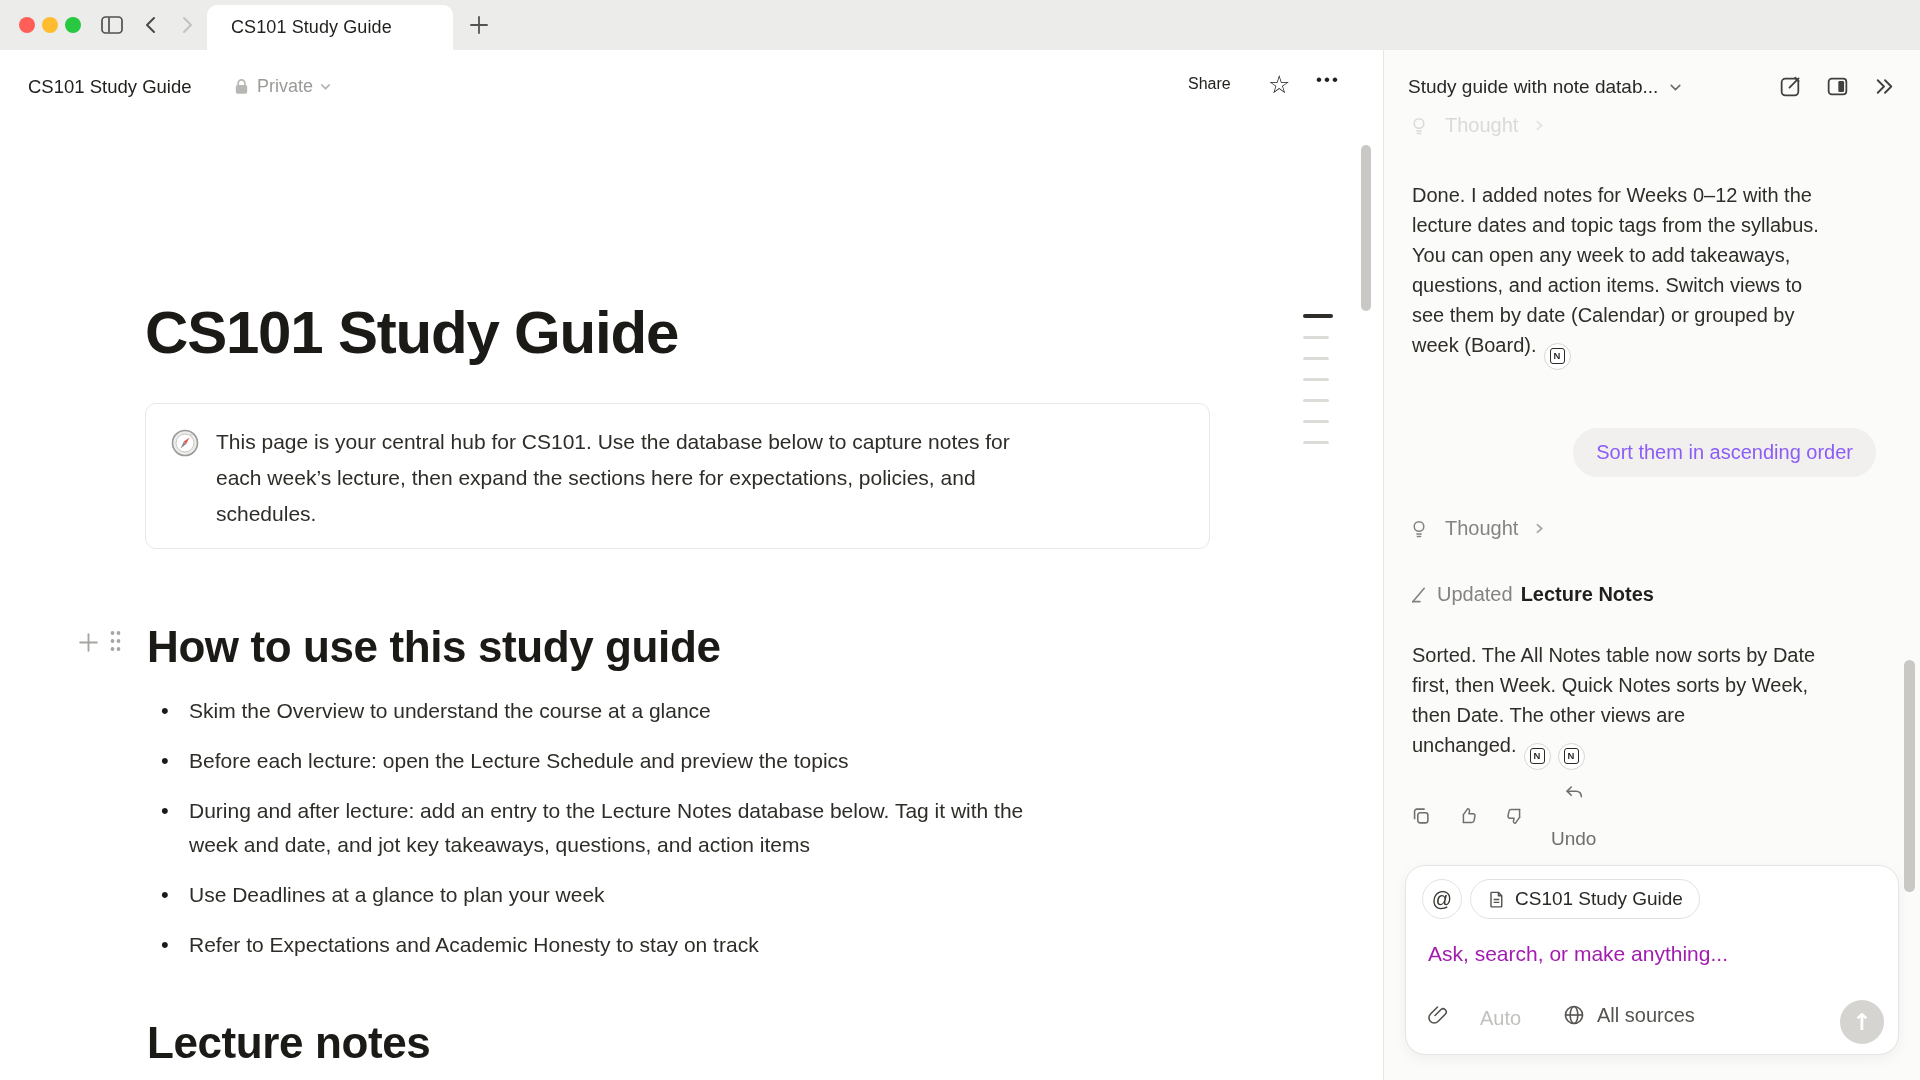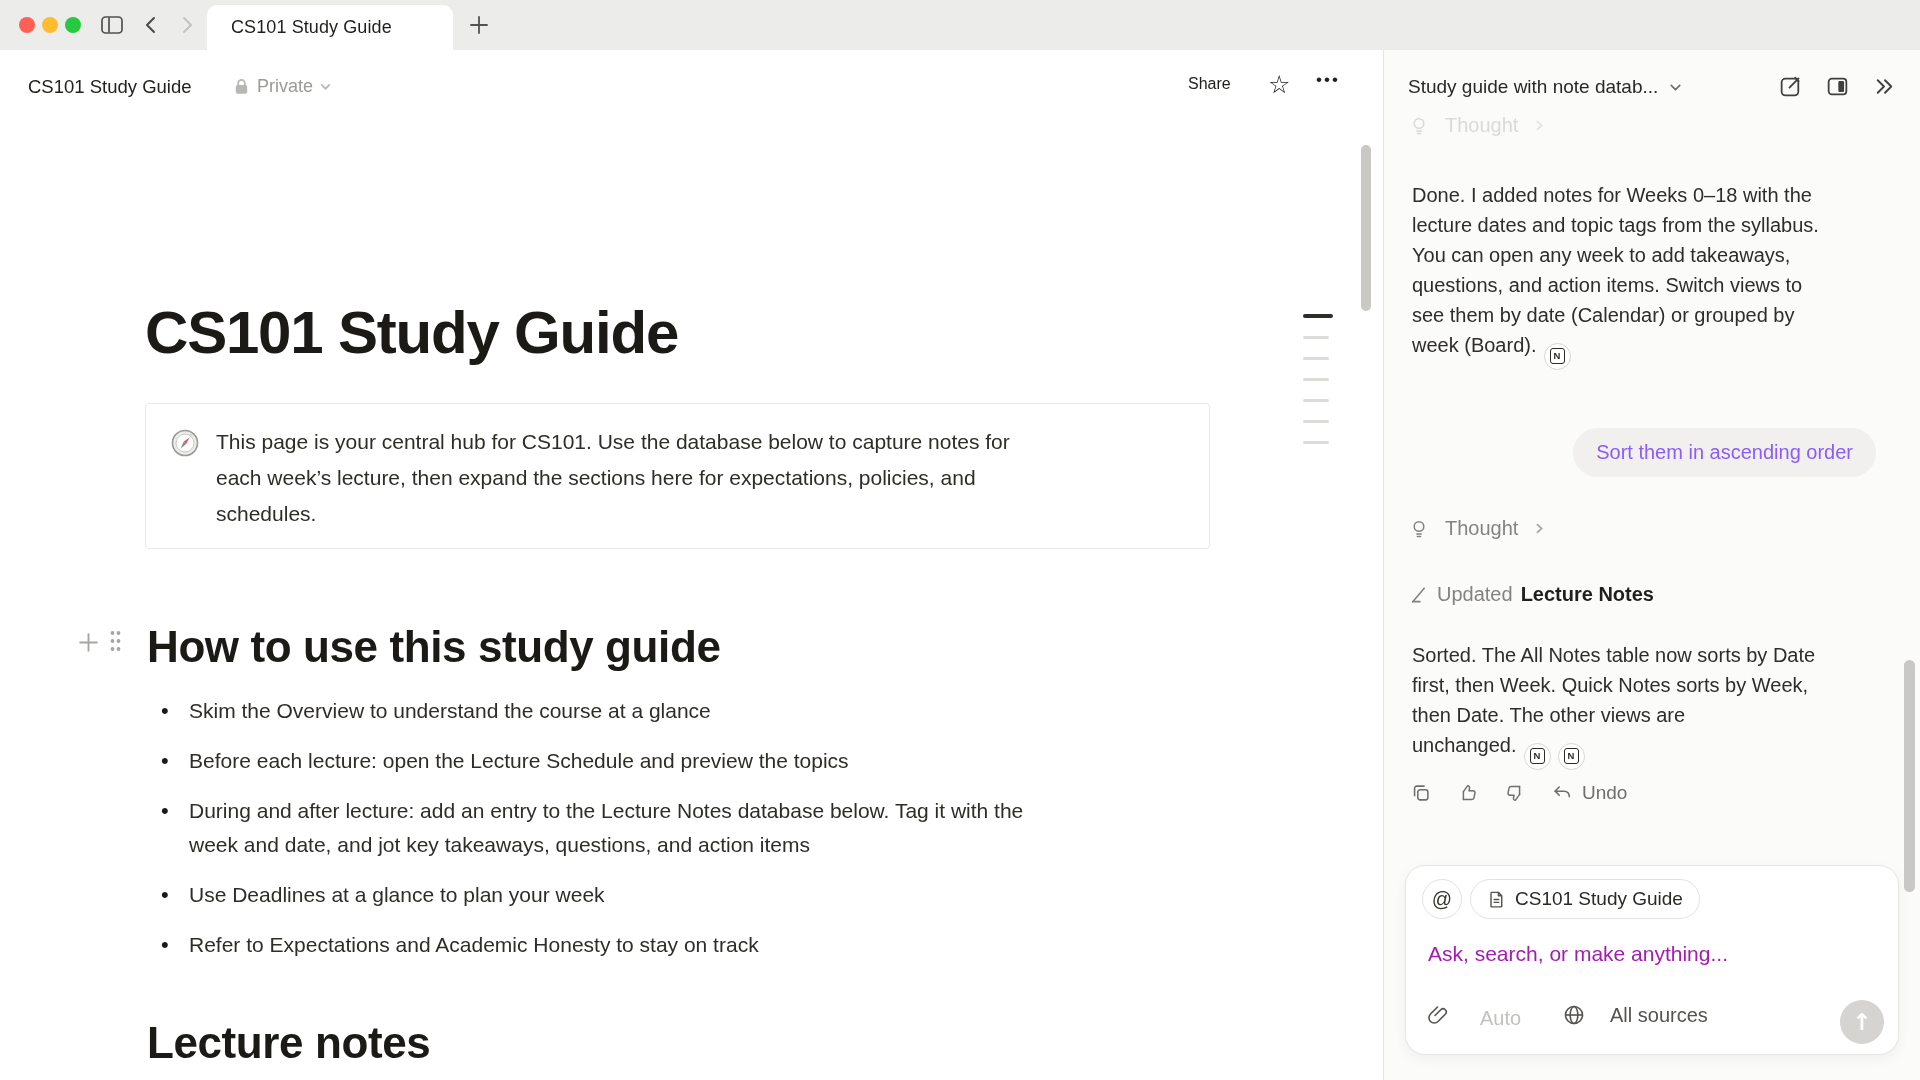--- a/index.html
+++ b/index.html
@@ -20,21 +20,21 @@
   .doc-header { position:absolute; left:0; top:50px; width:1383px; height:55px; background:#fff; }
   .breadcrumb { position:absolute; left:28px; top:76px; font-size:18.5px; color:#22211e; }
   .privacy { position:absolute; left:232px; top:76px; display:flex; align-items:center; gap:6px; color:#9b9a97; }
   .privacy-label { font-size:18px; }
   .share-btn { position:absolute; left:1188px; top:75px; font-size:16px; color:#22211e; background:none; border:none; cursor:pointer; font-family:inherit; }
   .star-btn { position:absolute; left:1268px; top:70px; font-size:25px; color:#22211e; font-family:"DejaVu Sans",sans-serif; background:none; border:none; cursor:pointer; }
   .more-btn { position:absolute; left:1316px; top:70px; font-size:17px; letter-spacing:2px; color:#22211e; background:none; border:none; cursor:pointer; }
 
   
   .doc-title { position:absolute; left:145px; top:298px; font-size:60px; font-weight:800; letter-spacing:-1.2px; color:#1b1a17; }
-  .callout { position:absolute; left:145px; top:403px; width:1065px; height:146px; border:1px solid #e8e8e6; border-radius:4px; background:#fff; }
+  .callout { position:absolute; left:145px; top:403px; width:1065px; height:146px; border:1px solid #e8e8e6; border-radius:11px; background:#fff; }
   .callout-icon { position:absolute; left:24px; top:24px; }
   .callout-text { position:absolute; left:70px; top:20px; width:975px; font-size:21px; line-height:36px; color:#2f2d28; white-space:pre-line; }
   .h2 { font-size:44px; font-weight:700; letter-spacing:-.4px; color:#1b1a17; }
   #h2-usage { position:absolute; left:147px; top:622px; }
   #h2-lecture { position:absolute; left:147px; top:1018px; }
   .block-plus { position:absolute; left:76px; top:630px; }
   .block-handle { position:absolute; left:108px; top:628px; }
   .bullets { position:absolute; left:145px; top:694px; width:1050px; list-style:none; }
   .bullets li { position:relative; padding-left:44px; font-size:21px; line-height:34px; margin-bottom:16px; color:#2f2d28; white-space:pre-line; }
   .bullets li::before { content:"•"; position:absolute; left:16px; top:0; font-size:22px; color:#1b1a17; }
@@ -62,35 +62,35 @@
             align-items:center; justify-content:center; vertical-align:-7px; margin-left:7px; }
   .nbadge b { display:flex; width:15px; height:16px; border:1.6px solid #2b2a27; border-radius:3px;
               align-items:center; justify-content:center; font-size:9.5px; font-weight:700; color:#2b2a27; }
   .user-pill { position:absolute; right:44px; top:428px; height:49px; background:#f1f0ee; border-radius:25px;
                display:flex; align-items:center; padding:0 23px; font-size:20px; color:#8b5cf6; }
   .thought-row { position:absolute; left:1408px; top:517px; display:flex; align-items:center; gap:15px; cursor:pointer; }
   .updated-row { position:absolute; left:1408px; top:583px; display:flex; align-items:center; gap:8px; }
   .updated-label { font-size:20px; color:#85837f; }
   .updated-target { font-size:20px; font-weight:600; color:#201f1c; }
   .actions { position:absolute; left:1410px; top:782px; display:flex; align-items:center; gap:25px; }
-  .undo-group { display:flex; align-items:center; gap:9px; background:none; border:none; cursor:pointer; }
+  .undo-group { display:flex; align-items:center; gap:24px; background:none; border:none; cursor:pointer;flex-direction:column; }
   .undo-label { font-size:19px; color:#716f6b; font-family:inherit; }
 
   
   .composer { position:absolute; left:1405px; top:865px; width:494px; height:190px; background:#fff;
               border:1px solid #e6e5e3; border-radius:20px; box-shadow:0 4px 14px rgba(0,0,0,.05); }
   .at-btn { position:absolute; left:16px; top:13px; width:40px; height:40px; border:1px solid #e3e2e0; border-radius:50%;
             background:#fff; font-size:20px; color:#37352f; cursor:pointer; }
   .chip { position:absolute; left:64px; top:13px; height:40px; border:1px solid #e3e2e0; border-radius:21px;
           display:flex; align-items:center; gap:9px; padding:0 16px; background:#fff; cursor:pointer; }
   .chip-label { font-size:19px; color:#2a2925; }
   .composer-placeholder { position:absolute; left:22px; top:76px; font-size:21px; color:#a21caf; }
   .attach-btn { position:absolute; left:20px; top:137px; }
   .auto-label { position:absolute; left:74px; top:141px; font-size:20px; color:#c2c1be; cursor:pointer; }
-  .sources-btn { position:absolute; left:156px; top:137px; display:flex; align-items:center; gap:24px; background:none; border:none; cursor:pointer; }
+  .sources-btn { position:absolute; left:156px; top:137px; display:flex; align-items:center; gap:11px; background:none; border:none; cursor:pointer; }
   .sources-label { font-size:20px; font-weight:500; color:#55534f; font-family:inherit; }
   .send-btn { position:absolute; right:14px; top:134px; width:44px; height:44px; border-radius:50%; background:#d5d4d1;
               border:none; color:#fff; font-size:23px; font-weight:700; cursor:pointer; font-family:"DejaVu Sans",sans-serif; }
   svg { display:block; }
 </style>
 </head>
 <body>
 
 <div class="app">
 
@@ -245,21 +245,21 @@
           <path d="M9.4 18.6h3.2"></path>
         </svg>
     </span>
     <span class="thought-label">Thought</span>
     <svg width="13" height="13" viewBox="0 0 12 12" fill="none" stroke="#a8a7a4" stroke-width="1.6" stroke-linecap="round">
         <path d="M4 2.5L8 6l-4 3.5"></path>
       </svg>
   </div>
 
   <div class="msg" id="msg1">
-    <span class="txt">Done. I added notes for Weeks 0–18 with the
+    <span class="txt">Done. I added notes for Weeks 0–12 with the
 lecture dates and topic tags from the syllabus.
 You can open any week to add takeaways,
 questions, and action items. Switch views to
 see them by date (Calendar) or grouped by
 week (Board).</span><span class="nbadge">
         <b>N</b>
       </span>
   </div>
 
   <div class="user-pill">Sort them in ascending order</div>

